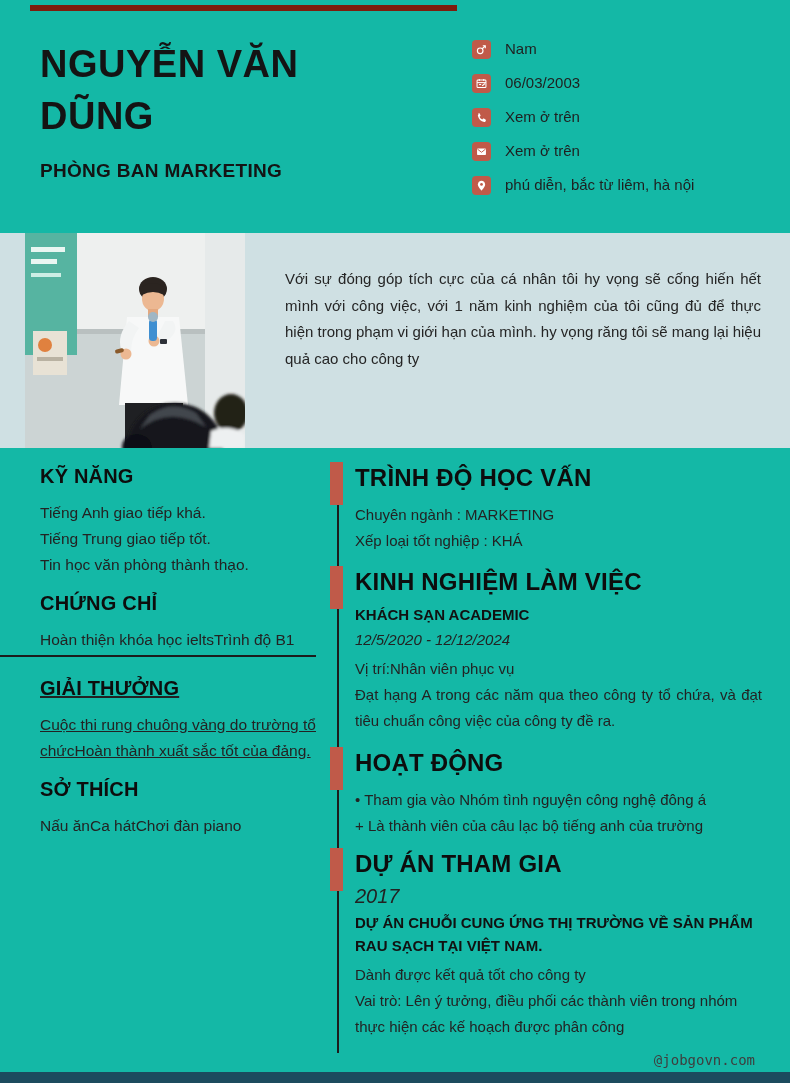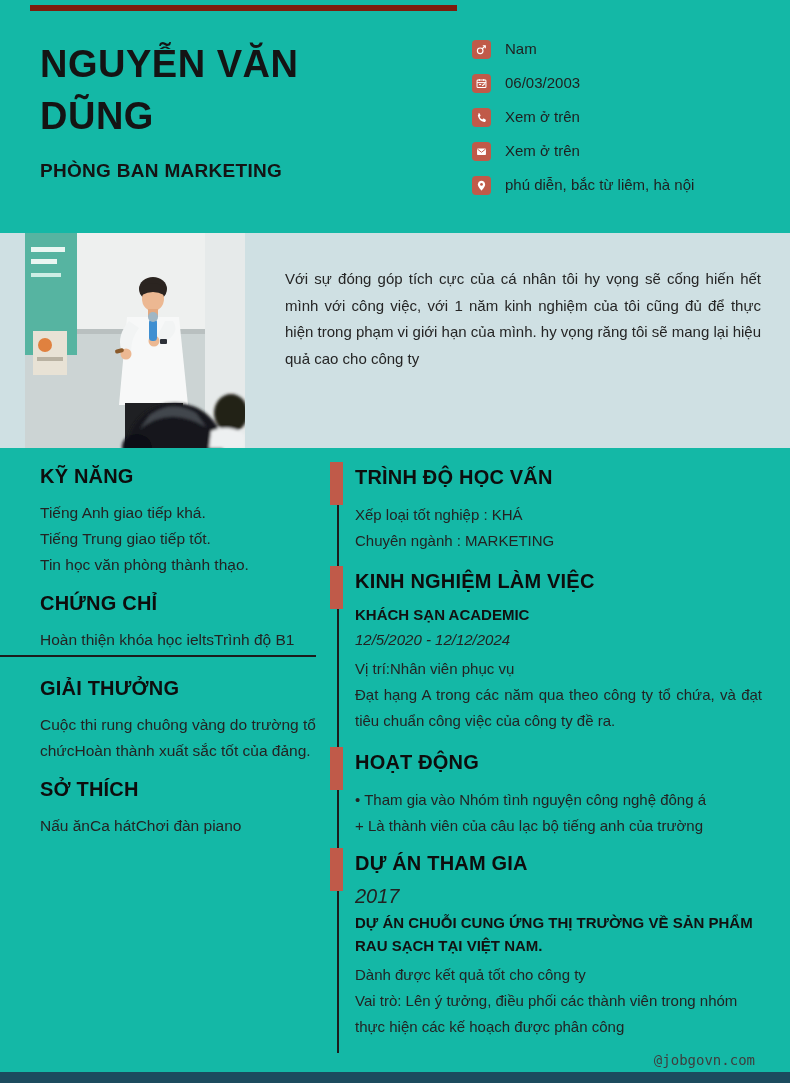--- a/index.html
+++ b/index.html
@@ -38,31 +38,31 @@
     position:absolute; left:285px; top:33px; width:476px;
     font-size:15px; line-height:26.5px; color:#252525; text-align:justify;
   }
 
   
   .leftcol { position:absolute; left:40px; top:465px; width:276px; }
   .l-head { font-size:20px; font-weight:700; color:#0d0d0d; line-height:23px; margin-bottom:12px; letter-spacing:.2px; }
   .l-item { font-size:15.5px; line-height:26px; color:#232323; }
   .l-item.justify { text-align:justify; }
   .l-sec { margin-bottom:14px; }
-  .l-sec.awards { margin-top:24px; }
+  .l-sec.awards { margin-top:24px;text-decoration:underline; }
   .l-sec.hobbies { margin-top:9px; }
   .left-divider { position:absolute; left:0; top:655px; width:316px; height:2px; background:#1c1c1c; }
 
   .rightcol {
     position:absolute; left:337px; top:465px; width:425px; height:588px;
     border-left:2px solid #1c1c1c; padding-left:16px;
   }
   .r-sec { position:relative; }
   .marker { position:absolute; left:-25px; top:-3px; width:13px; height:43px; background:#c05a49; }
-  .r-head { font-size:20px; font-weight:700; color:#0d0d0d; line-height:25px; margin-bottom:12px; letter-spacing:.2px; }
+  .r-head { font-size:24px; font-weight:700; color:#0d0d0d; line-height:25px; margin-bottom:12px; letter-spacing:.2px; }
   .r-line { font-size:15px; line-height:26px; color:#232323; }
   .r-line.justify { text-align:justify; }
   .sec-edu { margin-bottom:15px; }
   .sec-exp { margin-bottom:16px; }
   .sec-act { margin-bottom:12px; }
   .company { font-size:15px; font-weight:700; color:#111; line-height:18px; margin-bottom:7px; }
   .period { font-size:15px; font-style:italic; color:#222; line-height:17px; margin-bottom:8px; }
   .proj-year { font-size:20px; font-style:italic; color:#222; line-height:17px; margin-bottom:6px; }
   .proj-title { font-size:15px; font-weight:700; color:#111; line-height:23px; margin-bottom:5px; }
 
@@ -204,22 +204,22 @@
       <div class="l-item">Nấu ănCa hátChơi đàn piano</div>
     </section>
   </aside>
 
   <div class="left-divider"></div>
 
   <main class="rightcol">
     <section class="r-sec sec-edu">
       <span class="marker"></span>
       <h2 class="r-head">TRÌNH ĐỘ HỌC VẤN</h2>
+      <div class="r-line">Chuyên ngành : MARKETING</div>
       <div class="r-line">Xếp loại tốt nghiệp : KHÁ</div>
-      <div class="r-line">Chuyên ngành : MARKETING</div>
     </section>
 
     <section class="r-sec sec-exp">
       <span class="marker"></span>
       <h2 class="r-head">KINH NGHIỆM LÀM VIỆC</h2>
       <div class="company">KHÁCH SẠN ACADEMIC</div>
       <div class="period">12/5/2020 - 12/12/2024</div>
       <div class="r-line">Vị trí:Nhân viên phục vụ</div>
       <div class="r-line justify">Đạt hạng A trong các năm qua theo công ty tổ chứa, và đạt tiêu chuẩn công việc của công ty đề ra.</div>
     </section>

